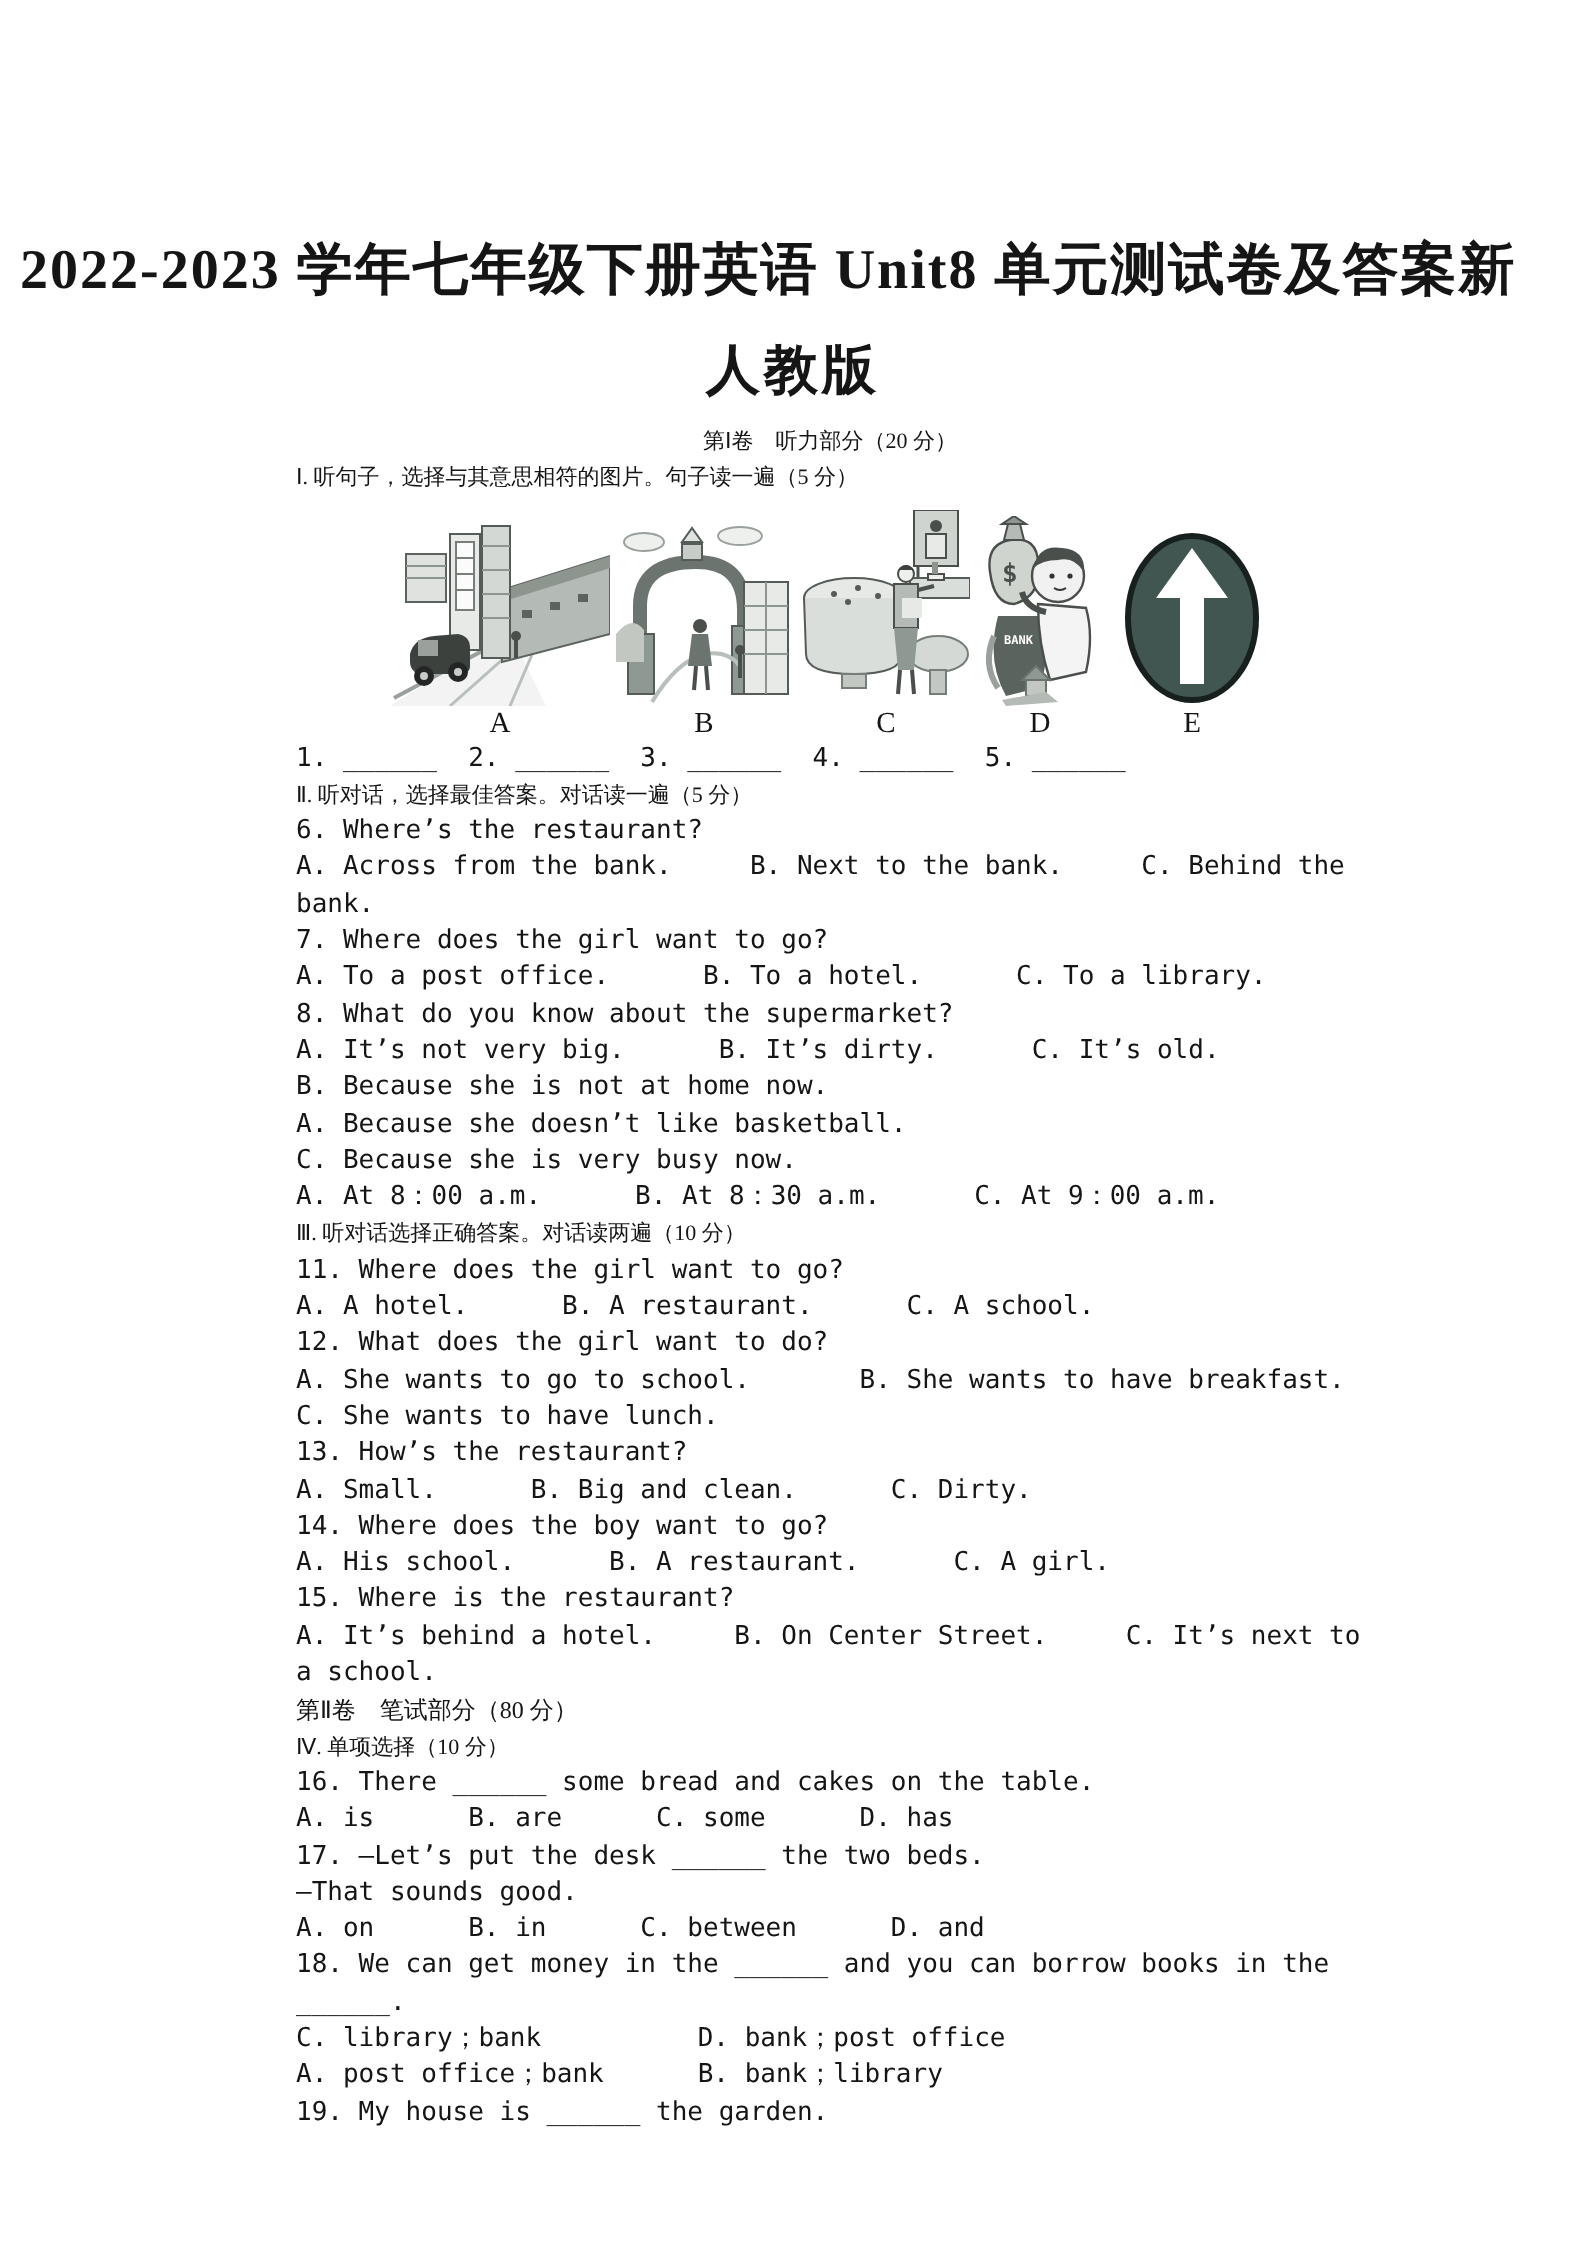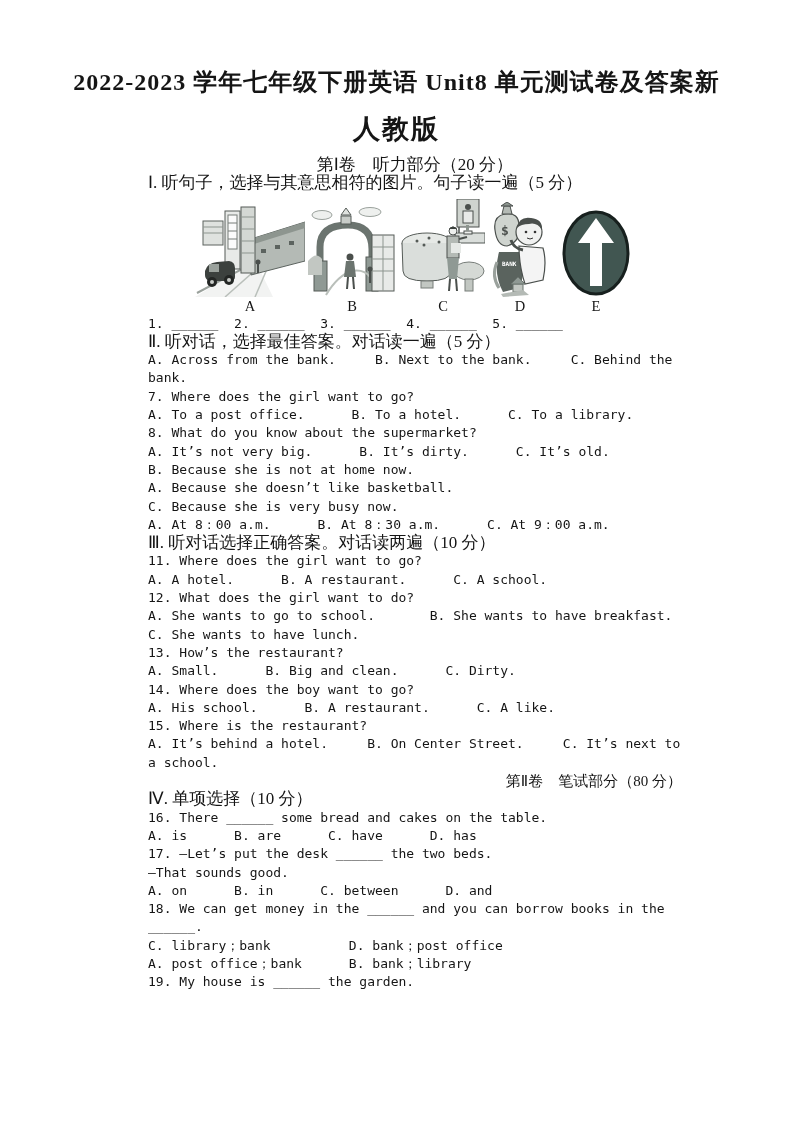--- a/index.html
+++ b/index.html
@@ -1,25 +1,25 @@
 <!DOCTYPE html>
 <html><head>
 <meta charset="utf-8">
 <style>
   html,body{margin:0;padding:0;background:#ffffff;}
   body{width:793px;height:1122px;font-family:"Liberation Serif",serif;color:#151515;overflow:hidden;}
   .page{position:relative;width:793px;height:1122px;background:#fff;}
-  .title1{margin:66px 10px 0;text-align:center;font-size:24px;font-weight:bold;letter-spacing:1px;}
+  .title1{margin:116px 10px 0;font-size:28px;font-weight:bold;letter-spacing:1px;}
   .title2{margin:13px 0 0;text-align:center;font-size:27px;font-weight:bold;letter-spacing:2px;}
   .column{margin-left:148px;width:534px;}
   .chead{text-align:center;font-size:13.5px;line-height:18.3px;margin-top:9px;}
   .line{line-height:18.3px;white-space:pre-wrap;}
-  .cn{font-family:"Liberation Serif",serif;font-size:17px;}
+  .cn{font-family:"Liberation Serif",serif;font-size:11px;}
   .en{font-family:"DejaVu Sans Mono","Liberation Mono",monospace;font-size:13px;}
-  .center{text-align:right;font-family:"Liberation Serif",serif;font-size:15px;}
+  .center{text-align:left;font-family:"Liberation Serif",serif;font-size:12px;}
   .pics{display:flex;align-items:flex-end;margin:6px 0 0 47px;height:98px;}
   .pic{flex:none;}
   .pa{width:110px;margin-right:3px;}
   .pb{width:88px;margin-right:5px;}
   .pc{width:84px;margin-right:4px;}
   .pd{width:62px;margin-right:10px;}
   .pe{width:70px;}
   .pic svg{display:block;}
   .pic-labels{display:flex;margin-left:47px;font-size:14.5px;line-height:18px;}
   .pic-labels .plabel{flex:none;text-align:center;}
@@ -169,20 +169,21 @@
 
         <span class="plabel">E</span>
       </div>
 
     <div>
 
         <div class="line en">1. ______  2. ______  3. ______  4. ______  5. ______</div>
 
         <div class="line cn">Ⅱ. 听对话，选择最佳答案。对话读一遍（5 分）</div>
 
+        <div class="line en">6. Where’s the restaurant?</div>
 
         <div class="line en">A. Across from the bank.     B. Next to the bank.     C. Behind the bank.</div>
 
         <div class="line en">7. Where does the girl want to go?</div>
 
         <div class="line en">A. To a post office.      B. To a hotel.      C. To a library.</div>
 
         <div class="line en">8. What do you know about the supermarket?</div>
 
         <div class="line en">A. It’s not very big.      B. It’s dirty.      C. It’s old.</div>
@@ -208,33 +209,33 @@
         <div class="line en">A. She wants to go to school.       B. She wants to have breakfast.</div>
 
         <div class="line en">C. She wants to have lunch.</div>
 
         <div class="line en">13. How’s the restaurant?</div>
 
         <div class="line en">A. Small.      B. Big and clean.      C. Dirty.</div>
 
         <div class="line en">14. Where does the boy want to go?</div>
 
-        <div class="line en">A. His school.      B. A restaurant.      C. A like.</div>
+        <div class="line en">A. His school.      B. A restaurant.      C. A girl.</div>
 
         <div class="line en">15. Where is the restaurant?</div>
 
         <div class="line en">A. It’s behind a hotel.     B. On Center Street.     C. It’s next to a school.</div>
 
         <div class="line center">第Ⅱ卷　笔试部分（80 分）</div>
 
         <div class="line cn">Ⅳ. 单项选择（10 分）</div>
 
         <div class="line en">16. There ______ some bread and cakes on the table.</div>
 
-        <div class="line en">A. is      B. are      C. have      D. has</div>
+        <div class="line en">A. is      B. are      C. some      D. has</div>
 
         <div class="line en">17. —Let’s put the desk ______ the two beds.</div>
 
         <div class="line en">—That sounds good.</div>
 
         <div class="line en">A. on      B. in      C. between      D. and</div>
 
         <div class="line en">18. We can get money in the ______ and you can borrow books in the ______.</div>
 
         <div class="line en">C. library；bank          D. bank；post office</div>

